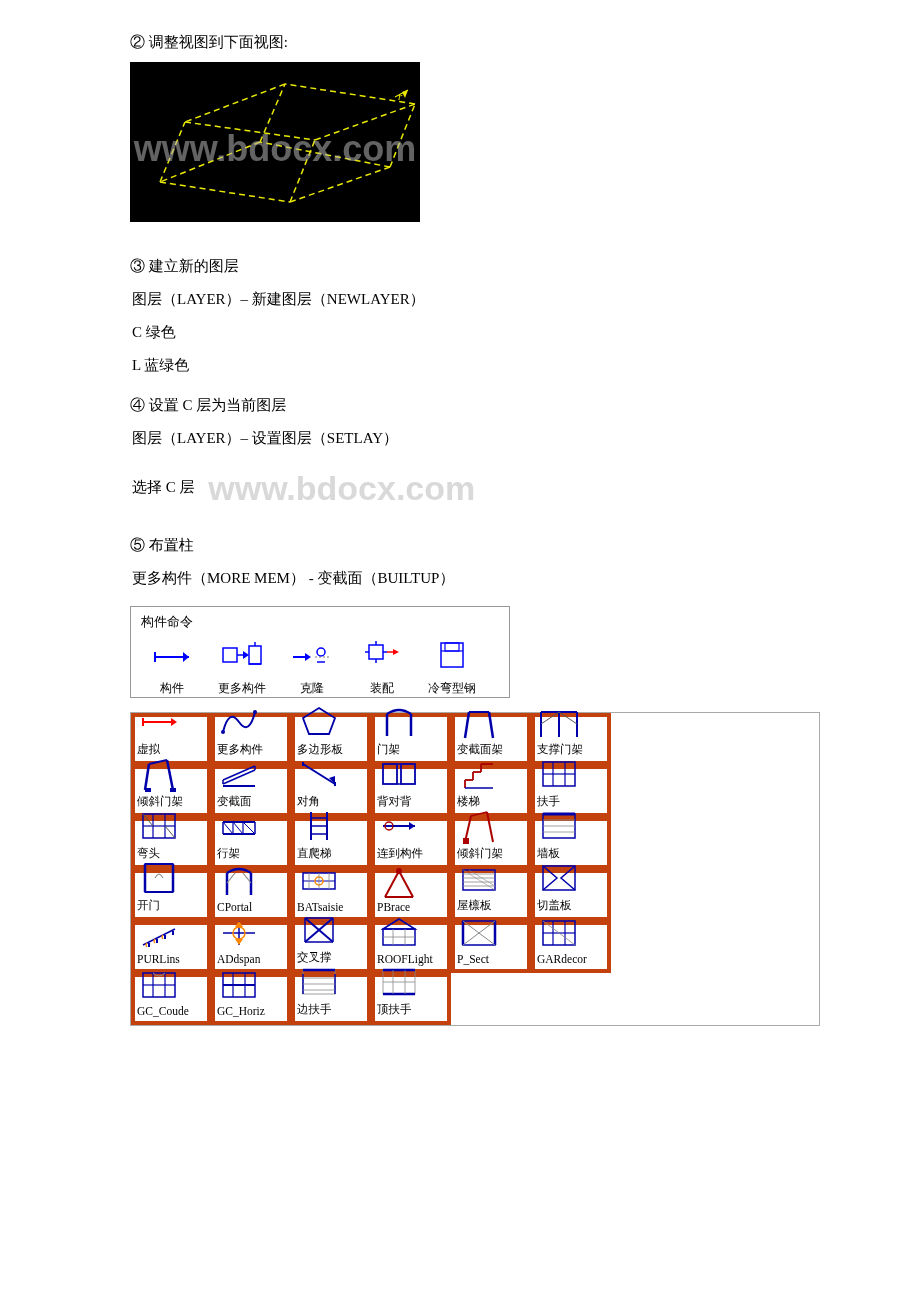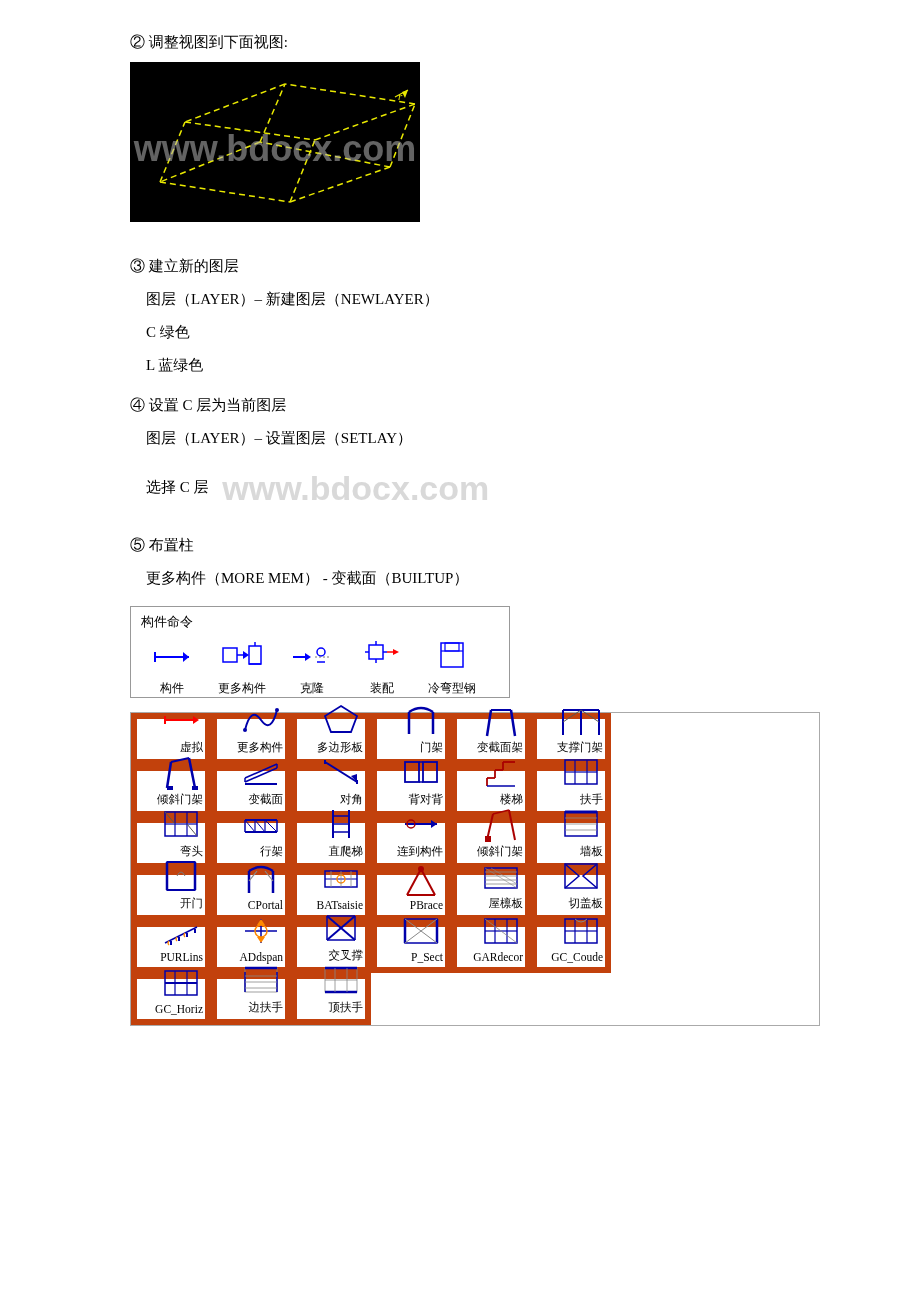--- a/index.html
+++ b/index.html
@@ -18,21 +18,20 @@
     .step-heading {
       font-size: 15px;
       margin-bottom: 8px;
       line-height: 1.6;
     }
     .step-sub {
       font-size: 15px;
       margin-bottom: 6px;
       padding-left: 2px;
       line-height: 1.8;
-      margin-left: 14px;
     }
     .watermark-container {
       position: relative;
       display: inline-block;
     }
     .watermark {
       position: absolute;
       top: 50%;
       left: 50%;
       transform: translate(-50%, -50%);
@@ -94,24 +93,24 @@
     }
 
     
     .icon-grid {
       display: grid;
       grid-template-columns: repeat(6, 80px);
       border: 1px solid #aaa;
       margin-bottom: 10px;
     }
     .icon-grid-item {
-      border: 6px solid #c2410c;
+      border: 4px solid #c2410c;
       display: flex;
       flex-direction: column;
-      align-items: flex-end;
+      align-items: flex-start;
       justify-content: flex-end;
       padding: 4px 2px 4px 2px;
       width: 80px;
       height: 52px;
       font-size: 11.5px;
       text-align: center;
     }
     .icon-grid-item .gi-icon {
       width: 44px;
       height: 44px;
@@ -601,20 +600,32 @@
         <line x1="34" y1="6" x2="6" y2="30" stroke="#00a" stroke-width="2"></line>
         <line x1="6" y1="6" x2="34" y2="6" stroke="#00a" stroke-width="1.5"></line>
         <line x1="6" y1="30" x2="34" y2="30" stroke="#00a" stroke-width="1.5"></line>
         <line x1="6" y1="6" x2="6" y2="30" stroke="#00a" stroke-width="1.5"></line>
         <line x1="34" y1="6" x2="34" y2="30" stroke="#00a" stroke-width="1.5"></line>
       </svg>
     </div>
     <span>交叉撑</span>
   </div>
 
+  <div class="icon-grid-item">
+    <div class="gi-icon">
+      <svg width="40" height="36" viewBox="0 0 40 36">
+        <rect x="4" y="14" width="32" height="16" fill="none" stroke="#00a" stroke-width="1.5"></rect>
+        <polygon points="4,14 20,4 36,14" fill="none" stroke="#00a" stroke-width="1.5"></polygon>
+        <line x1="14" y1="14" x2="14" y2="30" stroke="#888" stroke-width="0.8"></line>
+        <line x1="26" y1="14" x2="26" y2="30" stroke="#888" stroke-width="0.8"></line>
+        <line x1="4" y1="22" x2="36" y2="22" stroke="#888" stroke-width="0.8"></line>
+      </svg>
+    </div>
+    <span>ROOFLight</span>
+  </div>
 
   <div class="icon-grid-item">
     <div class="gi-icon">
       <svg width="40" height="36" viewBox="0 0 40 36">
         <rect x="4" y="6" width="32" height="24" fill="none" stroke="#00a" stroke-width="1.5"></rect>
         <line x1="4" y1="6" x2="4" y2="30" stroke="#00a" stroke-width="2.5"></line>
         <line x1="36" y1="6" x2="36" y2="30" stroke="#00a" stroke-width="2.5"></line>
         <line x1="4" y1="6" x2="36" y2="30" stroke="#888" stroke-width="1"></line>
         <line x1="36" y1="6" x2="4" y2="30" stroke="#888" stroke-width="1"></line>
       </svg>

